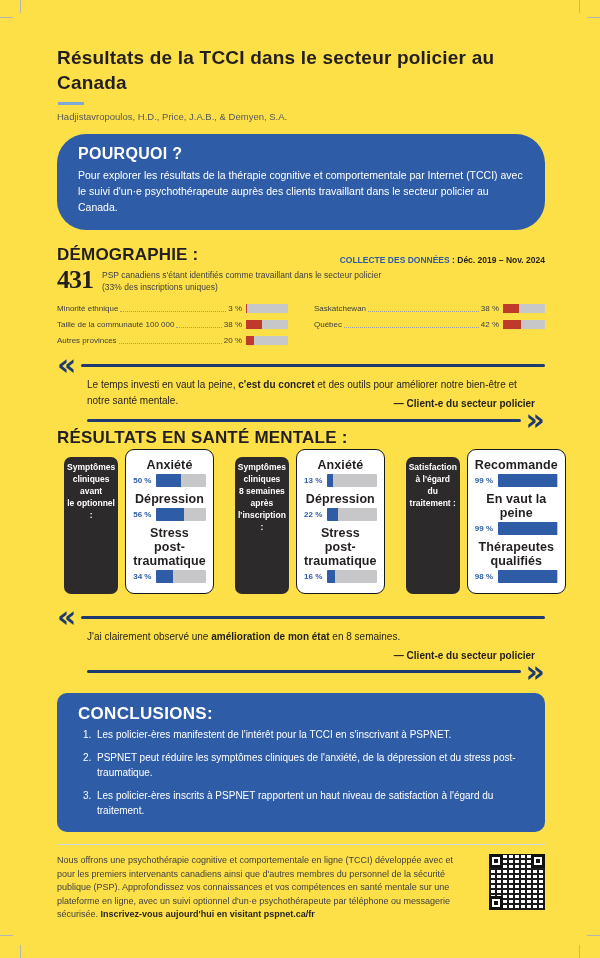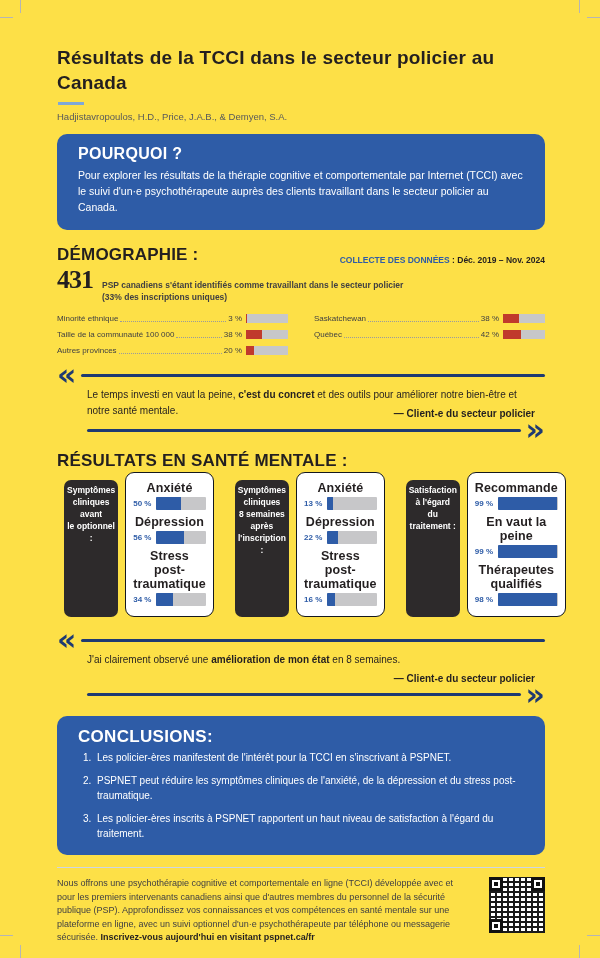--- a/index.html
+++ b/index.html
@@ -18,30 +18,30 @@
 
   
   .title { font-size:19px; font-weight:bold; line-height:1.3; letter-spacing:.2px; width:450px; }
   .title-rule { width:26px; height:3px; background:#7fa8d9; margin:7px 0 6px 1px; }
   .authors { font-size:9.5px; color:#58595b; }
 
   
   .bluebox { background:#2e5ca7; border-radius:10px; color:#fff; padding:11px 21px 14px; }
   .bluebox h2 { font-size:16px; font-weight:bold; letter-spacing:.3px; margin-bottom:5px; }
   .bluebox p, .bluebox li { font-size:10.5px; line-height:1.5; }
-  .mt12 { margin-top:12px; }
+  .mt12 { margin-top:12px;border-radius:29px; }
 
   
   .demo-head { display:flex; justify-content:space-between; align-items:flex-end; margin-top:15px; }
   .h-section { font-size:17px; font-weight:bold; letter-spacing:.2px; }
   .collecte { font-size:8.5px; font-weight:bold; }
   .collecte .lbl { color:#2e5ca7; }
   .count-row { display:flex; align-items:flex-start; margin-top:3px; }
   .big-num { font-size:26px; font-weight:bold; letter-spacing:-1px; line-height:.9;font-family:Liberation Serif, serif; }
-  .count-desc { font-size:8.5px; color:#414042; line-height:1.4; margin-left:9px; margin-top:12px; width:330px;font-weight:bold; }
+  .count-desc { font-size:8.5px; color:#414042; line-height:1.4; margin-left:9px; margin-top:2px; width:330px; }
   .stats { display:grid; grid-template-columns:1fr 1fr; column-gap:26px; row-gap:4px; margin-top:9px; }
   .stat { display:flex; align-items:center; font-size:8px; color:#414042; height:12px; }
   .stat .lead { flex:1; border-bottom:1px dotted #9a9a9c; height:8px; margin:0 2px; }
   .stat .val { margin-right:4px; white-space:nowrap; }
   .stat .bar { width:42px; height:9px; background:#c7c7c9; overflow:hidden; flex:none; }
   .stat .bar .fill { height:100%; background:#c03a2c; }
 
   
   .quote { margin-top:13px; }
   .q-line { flex:1; height:3px; background:#1e3a72; border-radius:2px; }
@@ -176,21 +176,21 @@
           <span class="q-line"></span>
         </div>
       <p class="q-text"><span>Le temps investi en vaut la peine, </span><b>c'est du concret</b><span> et des outils pour améliorer notre bien-être et notre santé mentale.</span></p>
       <div class="q-attr pullup">— Client-e du secteur policier</div>
       <div class="q-row bottom">
           <span class="q-line"></span>
           <span class="q-glyph close">»</span>
         </div>
     </div>
 
-    <h2 class="h-section" style="margin-top:15px">RÉSULTATS EN SANTÉ MENTALE :</h2>
+    <h2 class="h-section" style="margin-top:2px">RÉSULTATS EN SANTÉ MENTALE :</h2>
     <div class="panels">
 
       <div class="panel">
         <div class="panel-head">
           <span>Symptômes cliniques avant</span><br><span>le optionnel :</span>
         </div>
         <div class="panel-body">
           <div class="p-item-label">Anxiété</div>
           <div class="p-bar-row">
               <span class="p-pct">50 %</span>

